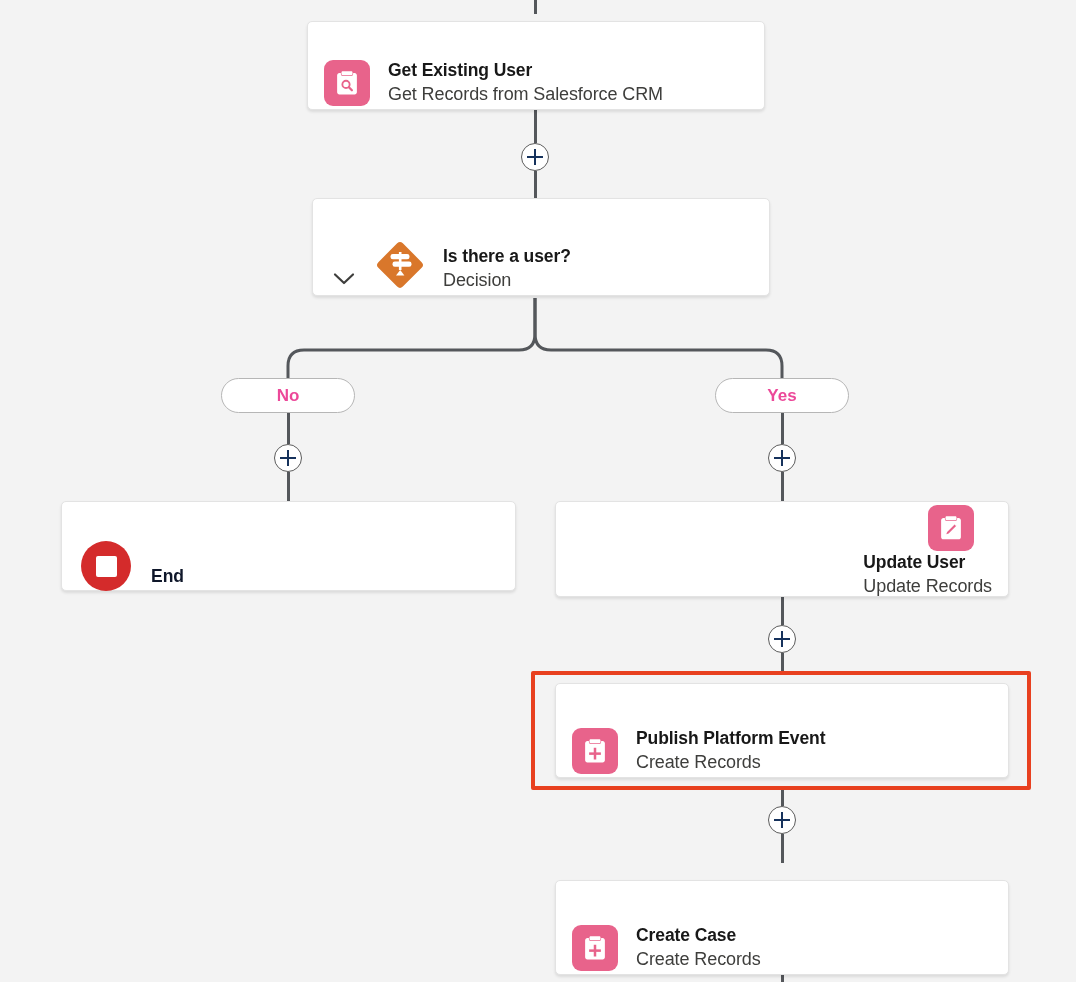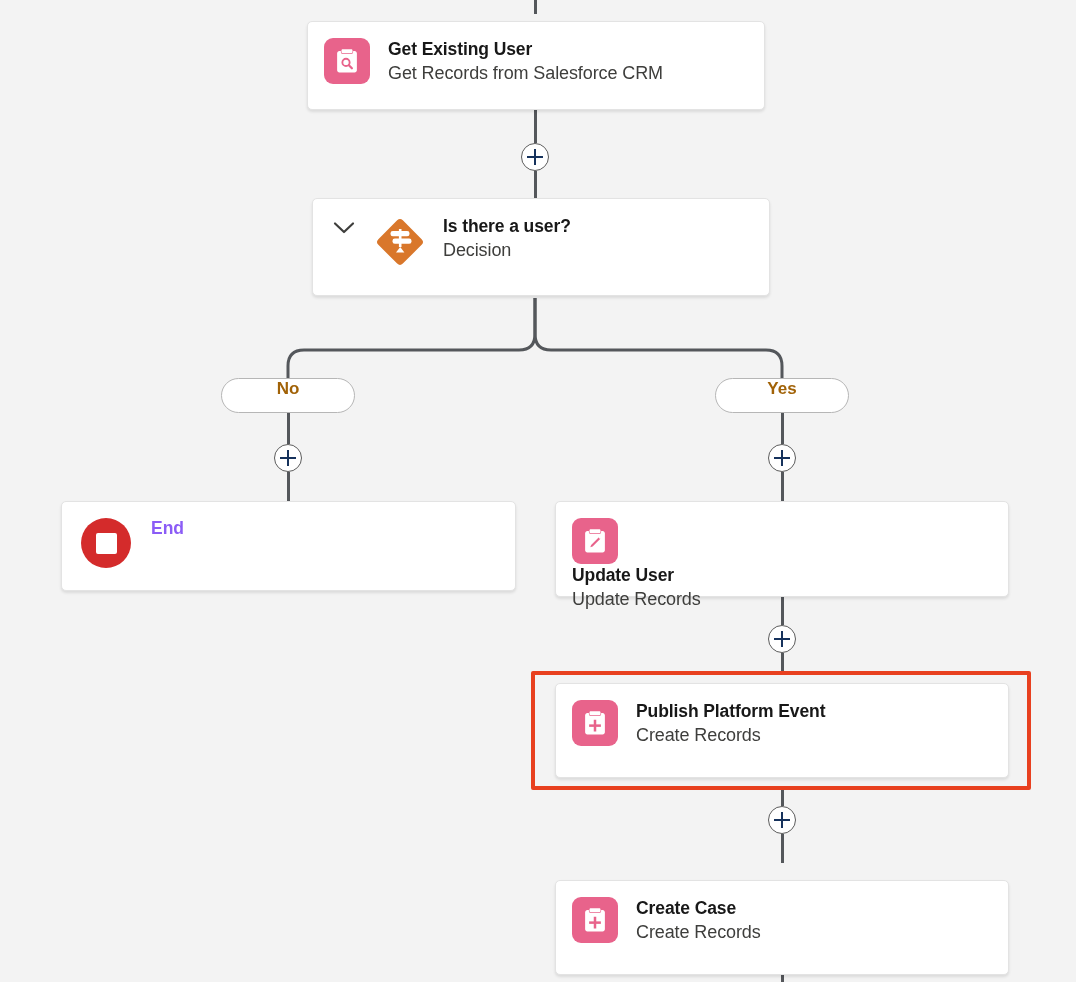--- a/index.html
+++ b/index.html
@@ -31,22 +31,22 @@
   }
 
   
   .node {
     position: absolute;
     background: #ffffff;
     border: 1px solid #e3e3e3;
     border-radius: 5px;
     box-shadow: 0 2px 3px rgba(0,0,0,0.10);
     display: flex;
-    align-items: flex-start;
-    padding: 16px 16px;
+    align-items: flex-end;
+    padding: 3px 16px;
   }
   .node-icon {
     width: 46px;
     height: 46px;
     flex: 0 0 46px;
     margin-right: 18px;
     position: relative;
   }
   .node-text { min-width: 0; }
   .node-title {
@@ -60,21 +60,21 @@
   .node-sub {
     font-size: 18px;
     color: #3e3e3c;
     line-height: 1.35;
     white-space: nowrap;
     letter-spacing: -0.1px;
   }
   .node-title-only {
     font-size: 17.5px;
     font-weight: bold;
-    color: #8b5cf6;
+    color: #0f172a;
     white-space: nowrap;
   }
 
   
   .rec-icon {
     width: 46px; height: 46px;
     background: #e8638b;
     border-radius: 9px;
     display: flex; align-items: center; justify-content: center;
   }
@@ -124,24 +124,24 @@
   .plus-btn::before { width: 16px; height: 2.6px; }
   .plus-btn::after  { width: 2.6px; height: 16px; }
 
   
   .pill {
     position: absolute;
     height: 35px;
     background: #ffffff;
     border: 1.4px solid #b6b6b6;
     border-radius: 18px;
-    display: flex; justify-content: center;
+    display: flex; align-items: center; justify-content: center;
     font-size: 17px;
     font-weight: bold;
-    color: #a16207;
+    color: #ec4899;
   }
 
   
   .selection {
     position: absolute;
     border: 4px solid #e8401f;
     background: #f3f3f3;
     border-radius: 2px;
   }
 </style>

